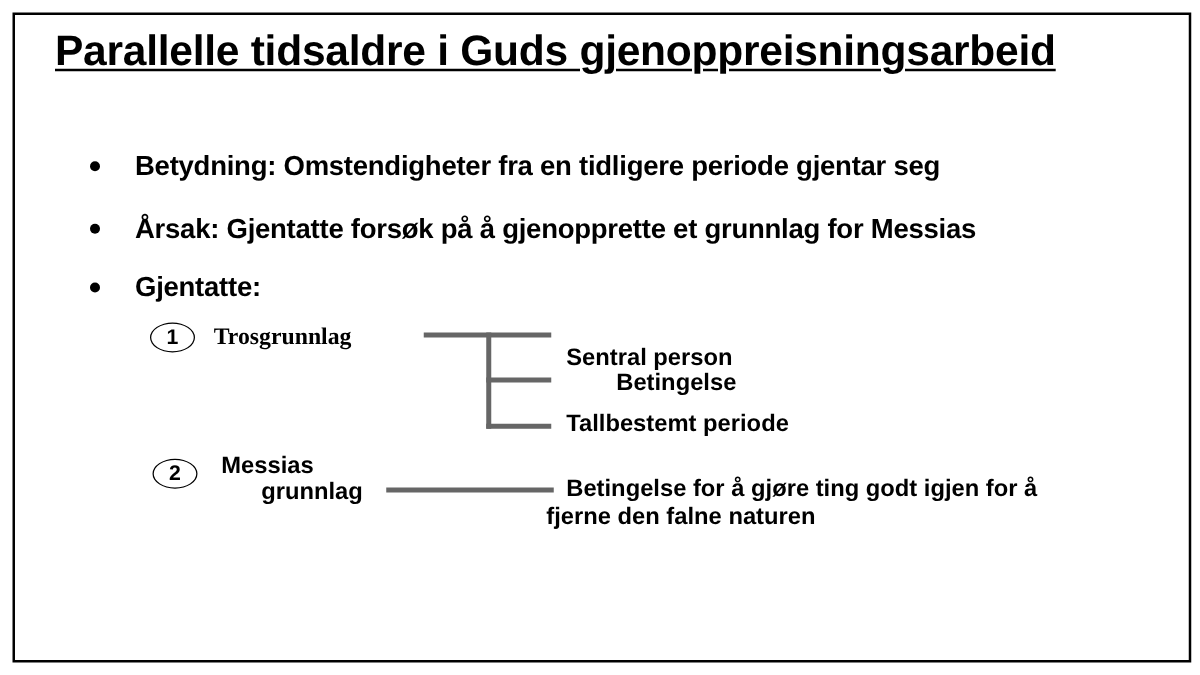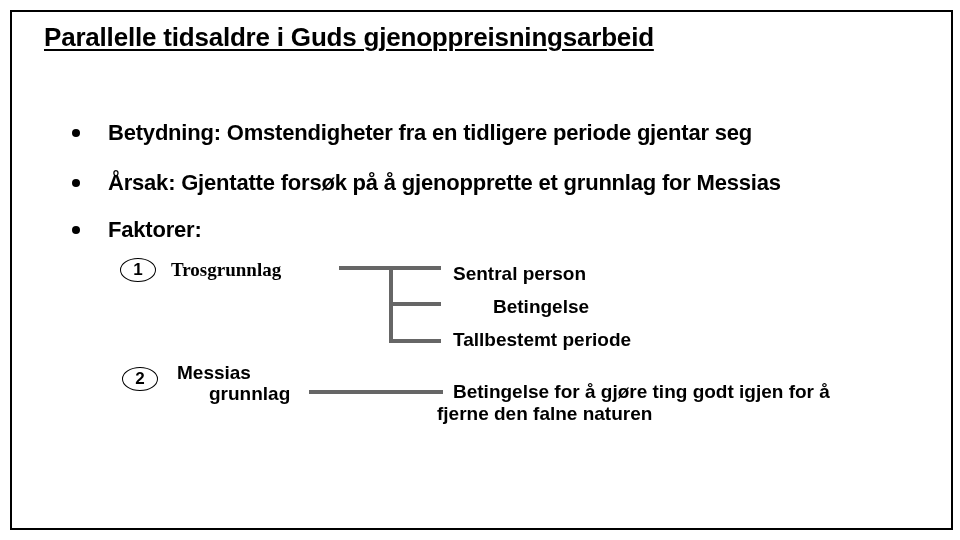--- a/index.html
+++ b/index.html
@@ -10,21 +10,21 @@
       color: #000;
     }
     .slide {
       position: absolute; left: 10px; top: 10px;
       width: 939px; height: 516px;
       border: 2px solid #000;
       box-sizing: content-box;
     }
     .title {
       position: absolute; left: 44px; top: 22px;
-      font-size: 26px; font-weight: bold;
+      font-size: 34px; font-weight: bold;
       text-decoration: underline; text-decoration-thickness: 2px;
       text-underline-offset: 3px;
       white-space: nowrap; letter-spacing: -0.2px;
     }
     .bullet {
       position: absolute; left: 72px;
       font-size: 22px; font-weight: bold; white-space: nowrap;
       letter-spacing: -0.2px;
     }
     .bullet .dot {
@@ -55,32 +55,32 @@
 <div class="bullet" style="top:120px;">
   <span class="dot"></span>
   <span class="txt">Betydning: Omstendigheter fra en tidligere periode gjentar seg</span>
 </div>
 <div class="bullet" style="top:170px;">
   <span class="dot"></span>
   <span class="txt">Årsak: Gjentatte forsøk på å gjenopprette et grunnlag for Messias</span>
 </div>
 <div class="bullet" style="top:217px;">
   <span class="dot"></span>
-  <span class="txt">Faktorer:</span>
+  <span class="txt">Gjentatte:</span>
 </div>
 
 <div class="circle" style="left:120px; top:258px;">1</div>
 <div class="label" style="left:171px; top:259px;font-family:Liberation Serif, serif;">Trosgrunnlag</div>
 
 <div class="line" style="left:339px; top:266px; width:102px; height:4px;"></div>
 <div class="line" style="left:389px; top:266px; width:4px; height:77px;"></div>
 <div class="line" style="left:389px; top:302px; width:52px; height:4px;"></div>
 <div class="line" style="left:389px; top:339px; width:52px; height:4px;"></div>
 
-<div class="label" style="left:453px; top:263px;">Sentral person</div>
+<div class="label" style="left:453px; top:276px;">Sentral person</div>
 <div class="label" style="left:453px; top:296px;margin-left:40px;">Betingelse</div>
 <div class="label" style="left:453px; top:329px;">Tallbestemt periode</div>
 
 <div class="circle" style="left:122px; top:367px;">2</div>
 <div class="label" style="left:177px; top:362px;">Messias</div>
 <div class="label" style="left:177px; top:383px;margin-left:32px;">grunnlag</div>
 
 <div class="line" style="left:309px; top:390px; width:134px; height:4px;"></div>
 
 <div class="label" style="left:453px; top:381px;">Betingelse for å gjøre ting godt igjen for å</div>

